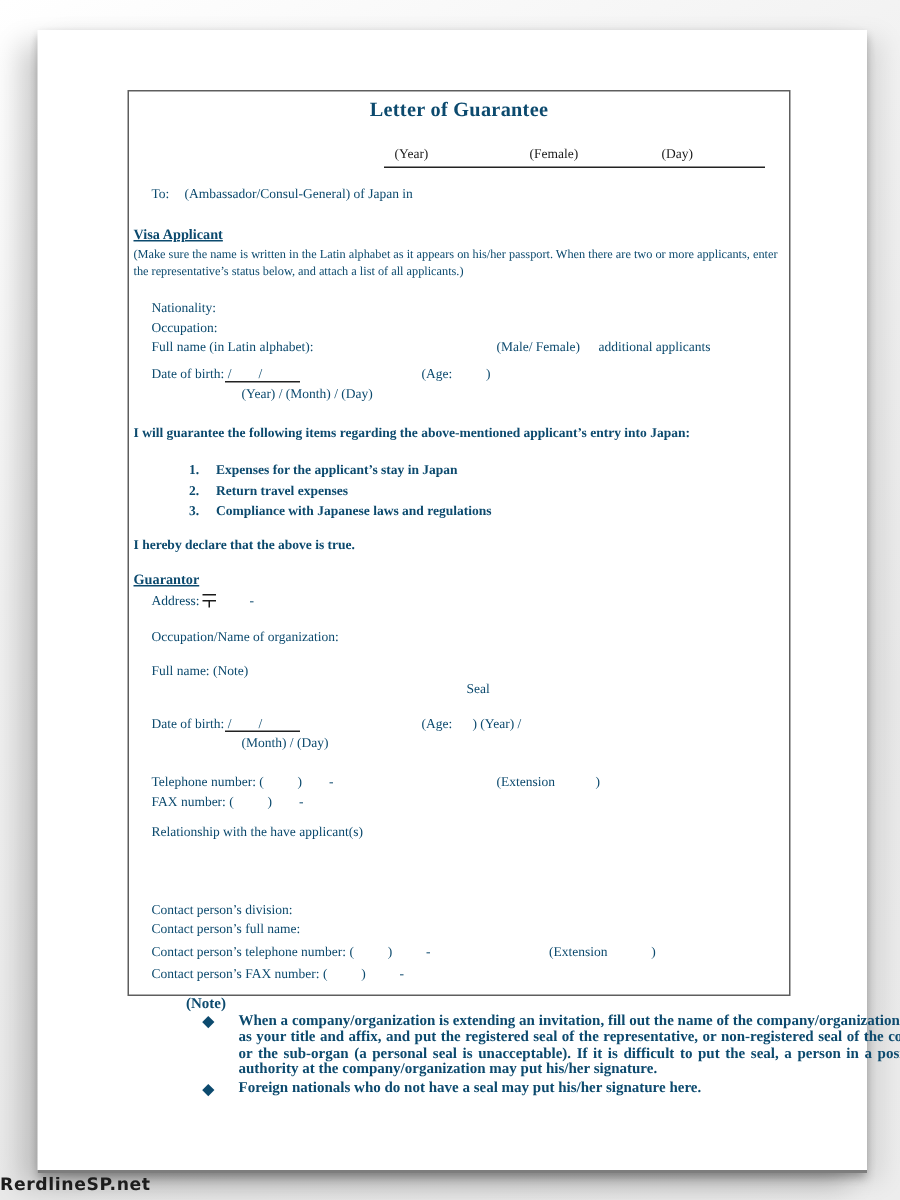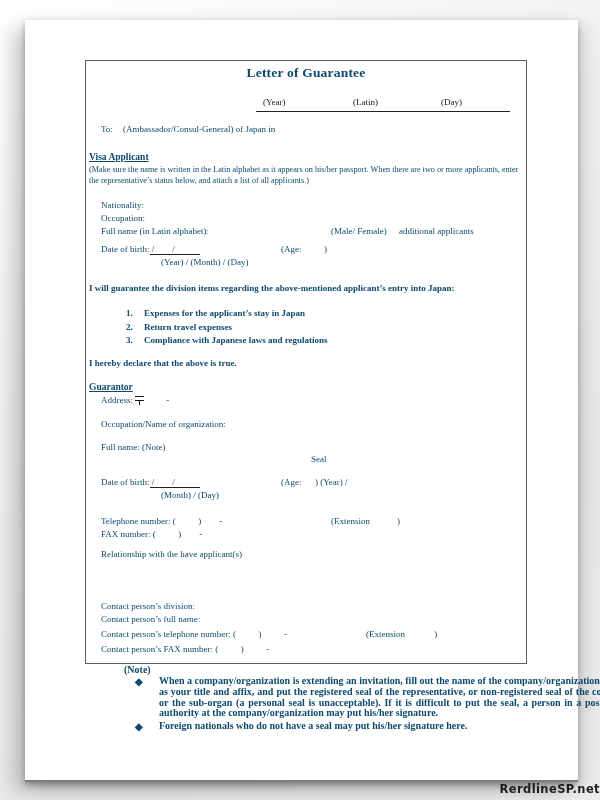--- a/index.html
+++ b/index.html
@@ -26,37 +26,37 @@
   .dateline span{position:absolute;top:0;font-size:9px;}
   .blank{border-bottom:1px solid #222;padding-bottom:0px;}
   .abs{position:absolute;top:0;white-space:nowrap;}
   .postal{position:relative;display:inline-block;width:9px;height:9px;top:1px;margin:0 2px;}
   .postal i{position:absolute;left:0;right:0;top:1px;border-top:1.3px solid #1a1a1a;}
   .postal em{position:absolute;left:0;right:0;top:4.5px;border-top:1.3px solid #1a1a1a;}
   .postal s{position:absolute;left:4px;top:4.5px;width:1.2px;height:5px;background:#1a1a1a;}
   .note-area .r{font-size:10px;margin-left:47px;}
   .bullet-text{width:472px;white-space:normal;text-align:justify;line-height:10.8px;}
   .footer{
-    position:absolute;left:0;top:782px;width:600px;text-align:right;
+    position:absolute;left:0;top:782px;width:600px;text-align:left;
     font-family:"DejaVu Sans",sans-serif;font-weight:bold;font-size:11.5px;
     color:#1d1d1d;letter-spacing:0.4px;
   }
   .para{font-size:8.2px;line-height:10.8px;}
 </style>
 </head>
 <body>
 
 <div class="page">
   <div class="form-box">
 
     <div class="r title">Letter of Guarantee</div>
 
     <div class="dateline">
       <span style="left:7px">(Year)</span>
-      <span style="left:97px">(Latin)</span>
+      <span style="left:97px">(Female)</span>
       <span style="left:185px">(Day)</span>
     </div>
 
     <div class="r" style="left:15px;top:63px">
       <span>To:</span>
       <span class="abs" style="left:22px">(Ambassador/Consul-General) of Japan in</span>
     </div>
 
     <div class="r heading" style="left:3px;top:91px">Visa Applicant</div>
 
@@ -70,21 +70,21 @@
       <span class="abs" style="left:230px">(Male/ Female)</span>
       <span class="abs" style="left:298px">additional applicants</span>
     </div>
 
     <div class="r" style="left:15px;top:183px;width:420px">
       <span>Date of birth:</span><span class="blank">&nbsp;/&nbsp;&nbsp;&nbsp;&nbsp;&nbsp;&nbsp;&nbsp;&nbsp;/&nbsp;&nbsp;&nbsp;&nbsp;&nbsp;&nbsp;&nbsp;&nbsp;&nbsp;&nbsp;&nbsp;</span>
       <span class="abs" style="left:180px">(Age:&nbsp;&nbsp;&nbsp;&nbsp;&nbsp;&nbsp;&nbsp;&nbsp;&nbsp;&nbsp;)</span>
     </div>
     <div class="r" style="left:75px;top:196px">(Year) / (Month) / (Day)</div>
 
-    <div class="r b" style="left:3px;top:222px">I will guarantee the division items regarding the above-mentioned applicant’s entry into Japan:</div>
+    <div class="r b" style="left:3px;top:222px">I will guarantee the following items regarding the above-mentioned applicant’s entry into Japan:</div>
 
     <div class="r b" style="left:40px;top:247px">
       <span>1.</span>
       <span class="abs" style="left:18px">Expenses for the applicant’s stay in Japan</span>
     </div>
     <div class="r b" style="left:40px;top:261px">
       <span>2.</span>
       <span class="abs" style="left:18px">Return travel expenses</span>
     </div>
     <div class="r b" style="left:40px;top:274px">

